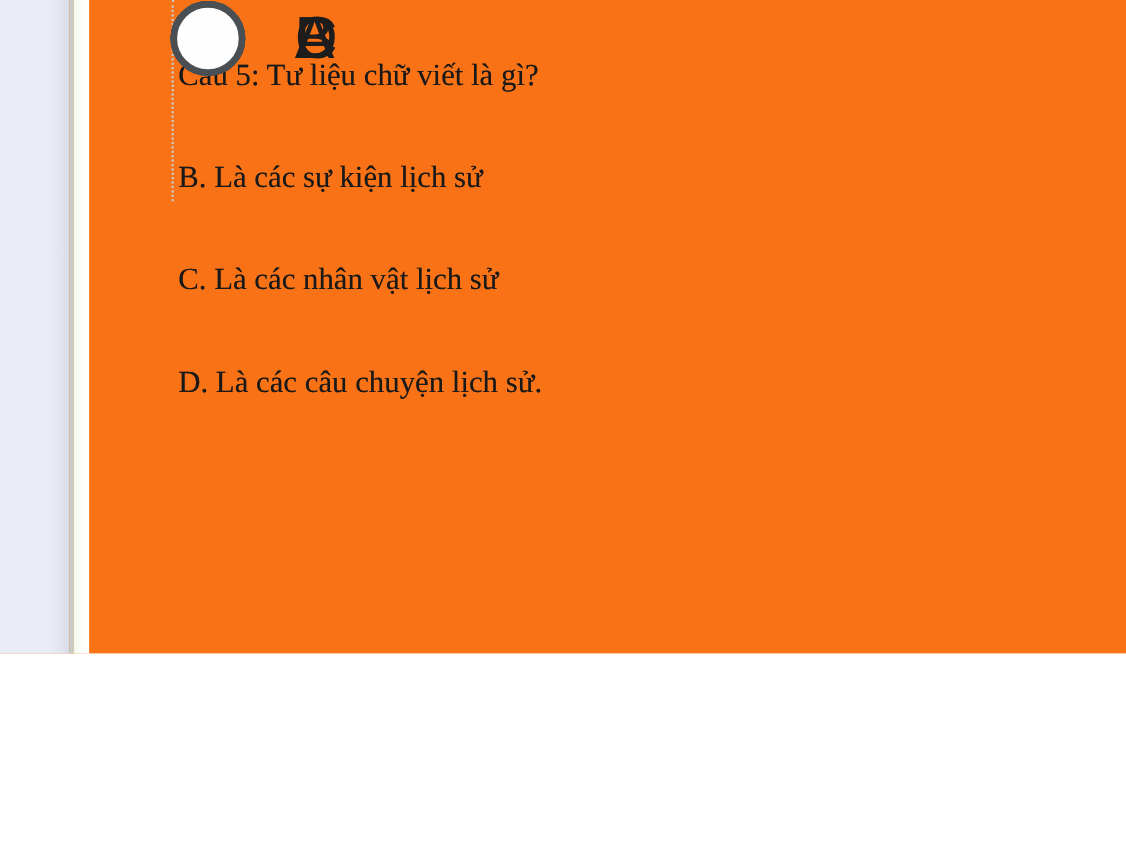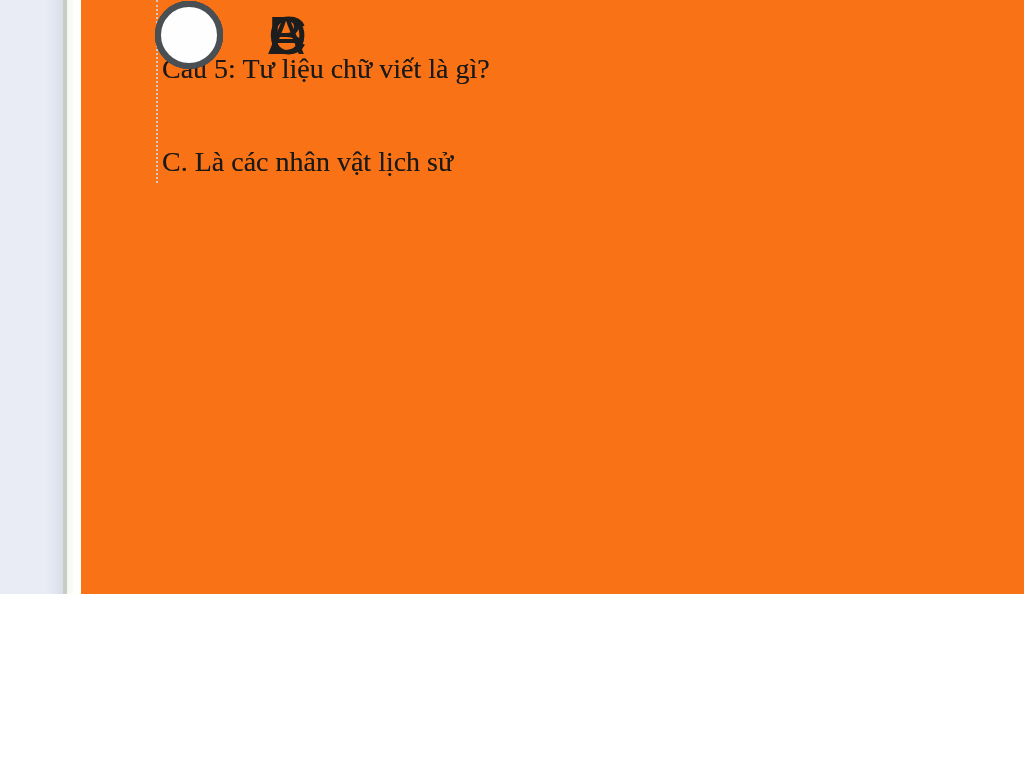--- a/index.html
+++ b/index.html
@@ -89,21 +89,23 @@
 <div class="screen">
 
   <div class="left-strip"></div>
   <div class="strip-edge"></div>
   <div class="strip-fade"></div>
 
   <div class="dotted-rule"></div>
 
   <div class="question-block">
     <div class="qline">Câu 5: Tư liệu chữ viết là gì?</div>
+    <div class="qline">B. Là các sự kiện lịch sử</div>
     <div class="qline">C. Là các nhân vật lịch sử</div>
+    <div class="qline">D. Là các câu chuyện lịch sử.</div>
   </div>
 
   <div class="answer-row">
     <span class="radio-circle"></span>
     <span class="answer-label">A</span>
   </div>
 
   <div class="answer-row">
     <span class="radio-circle"></span>
     <span class="answer-label">B</span>

